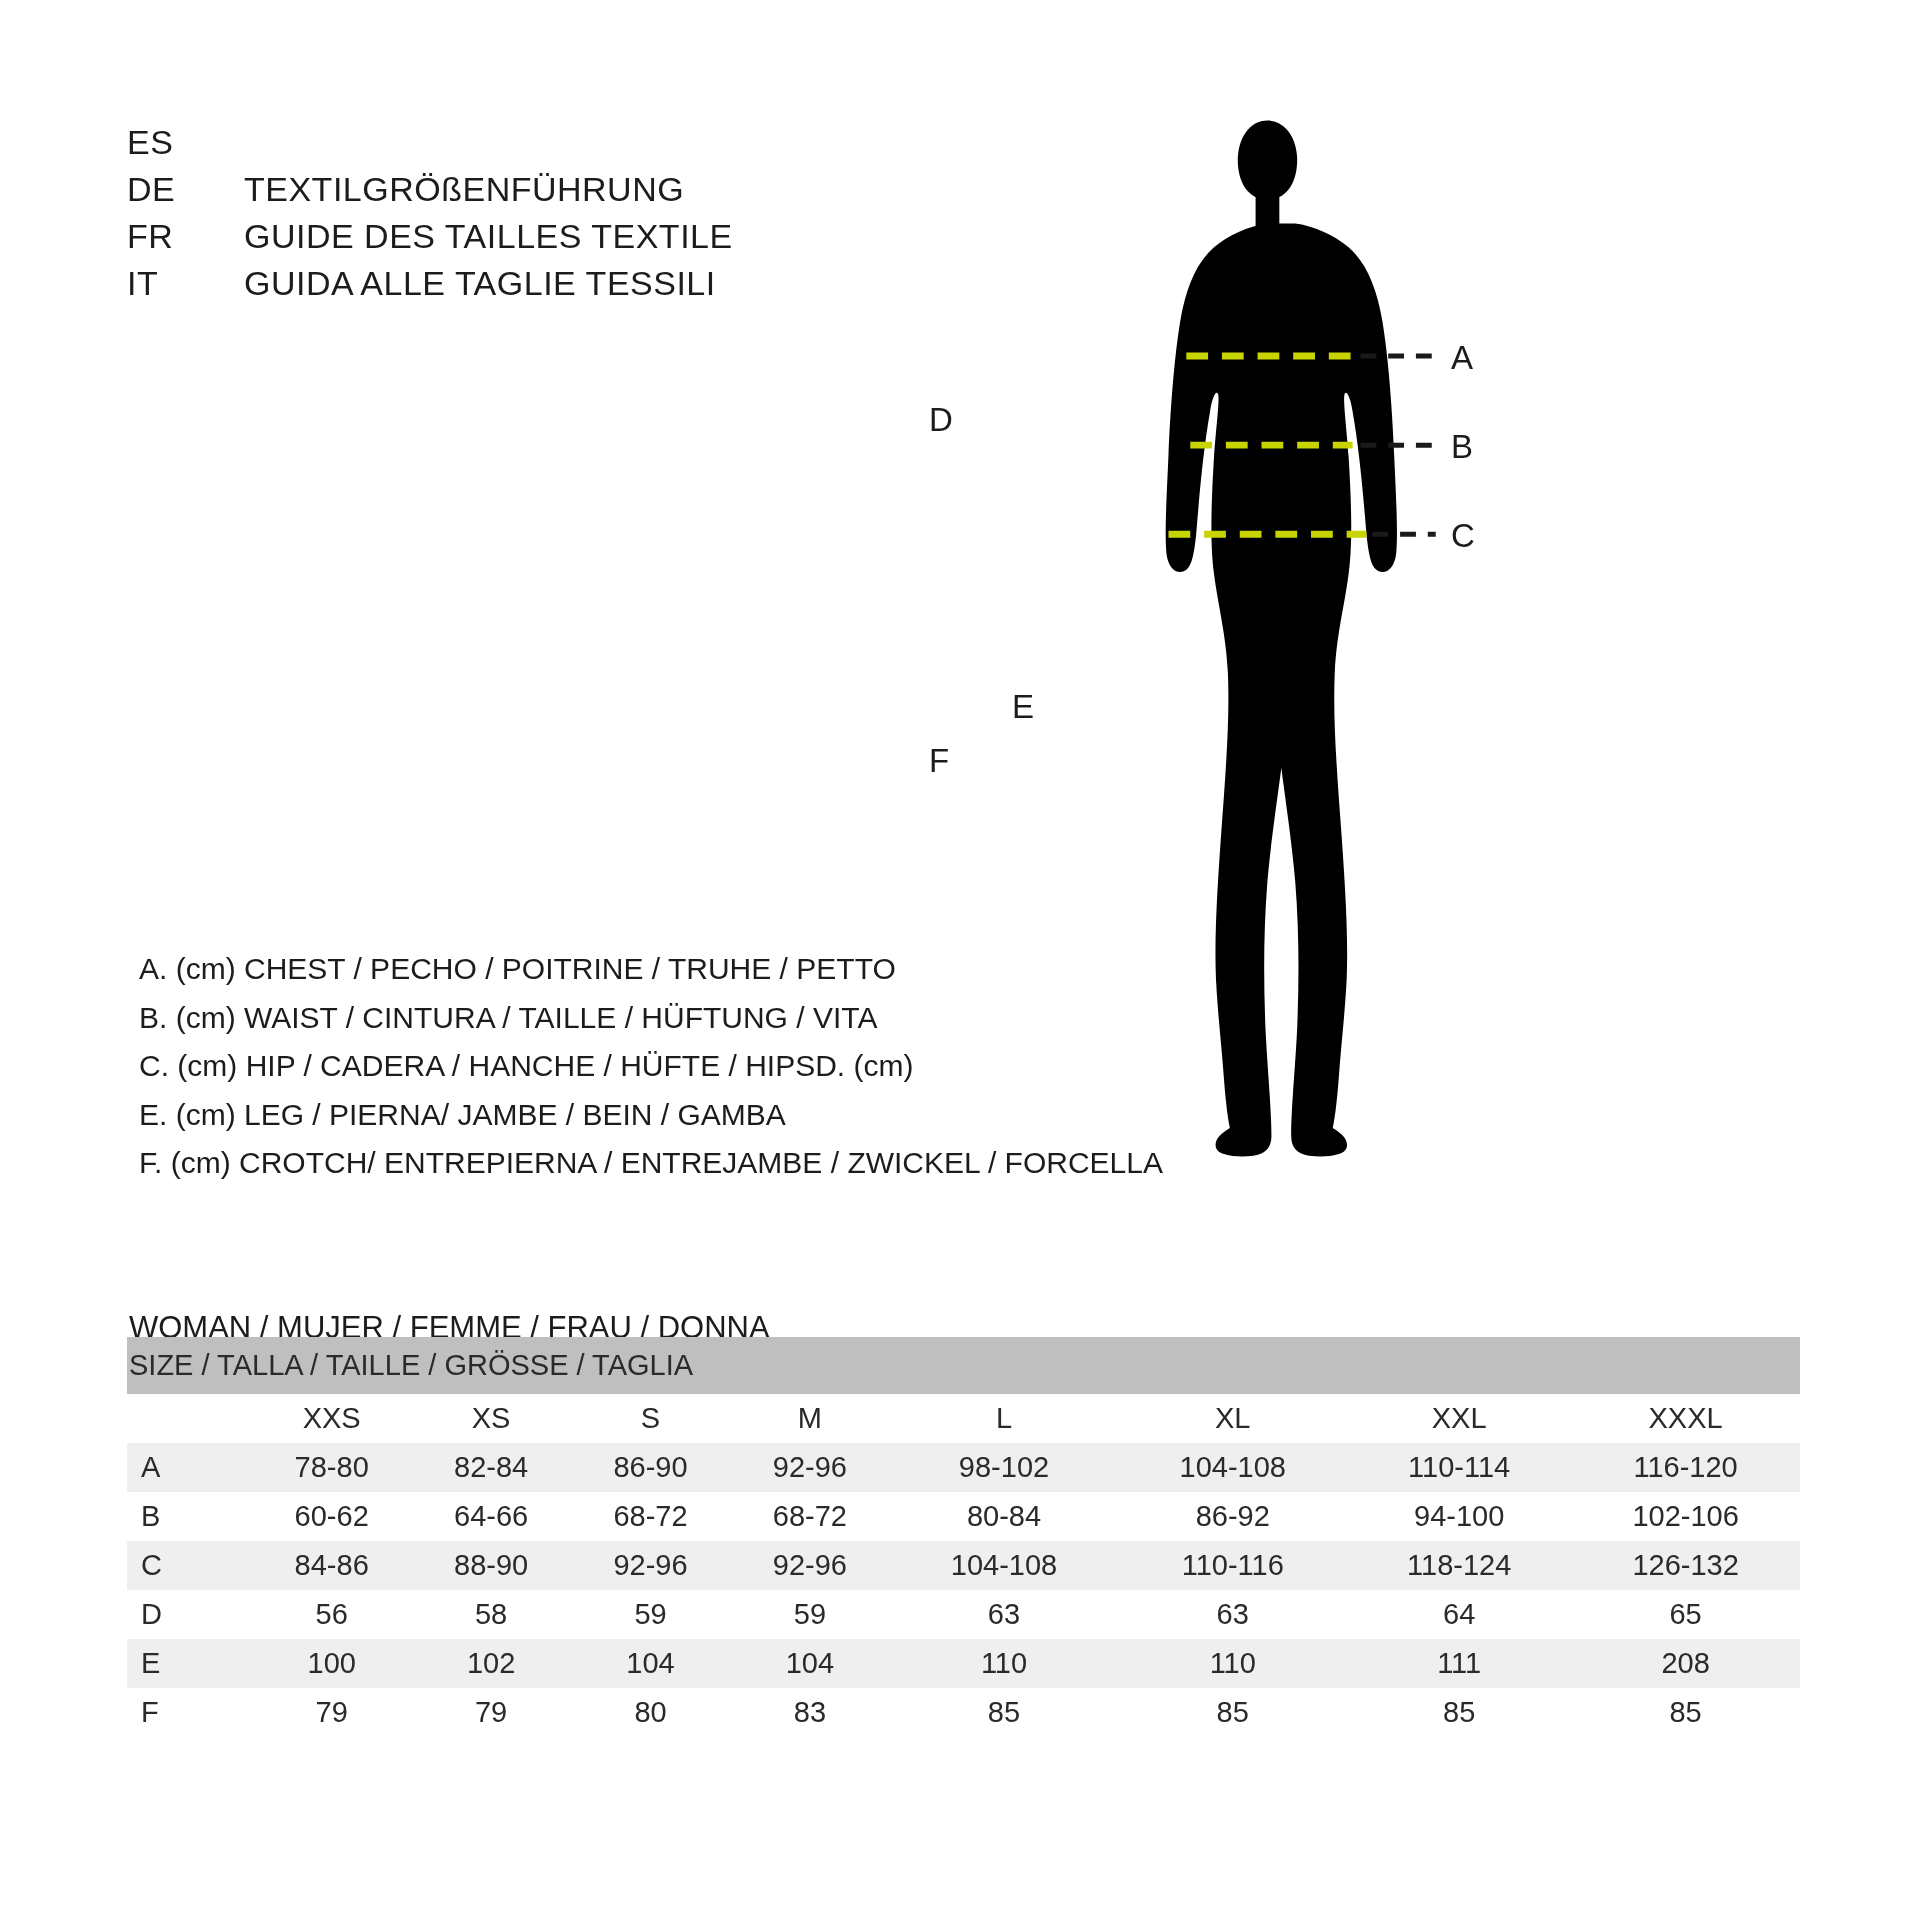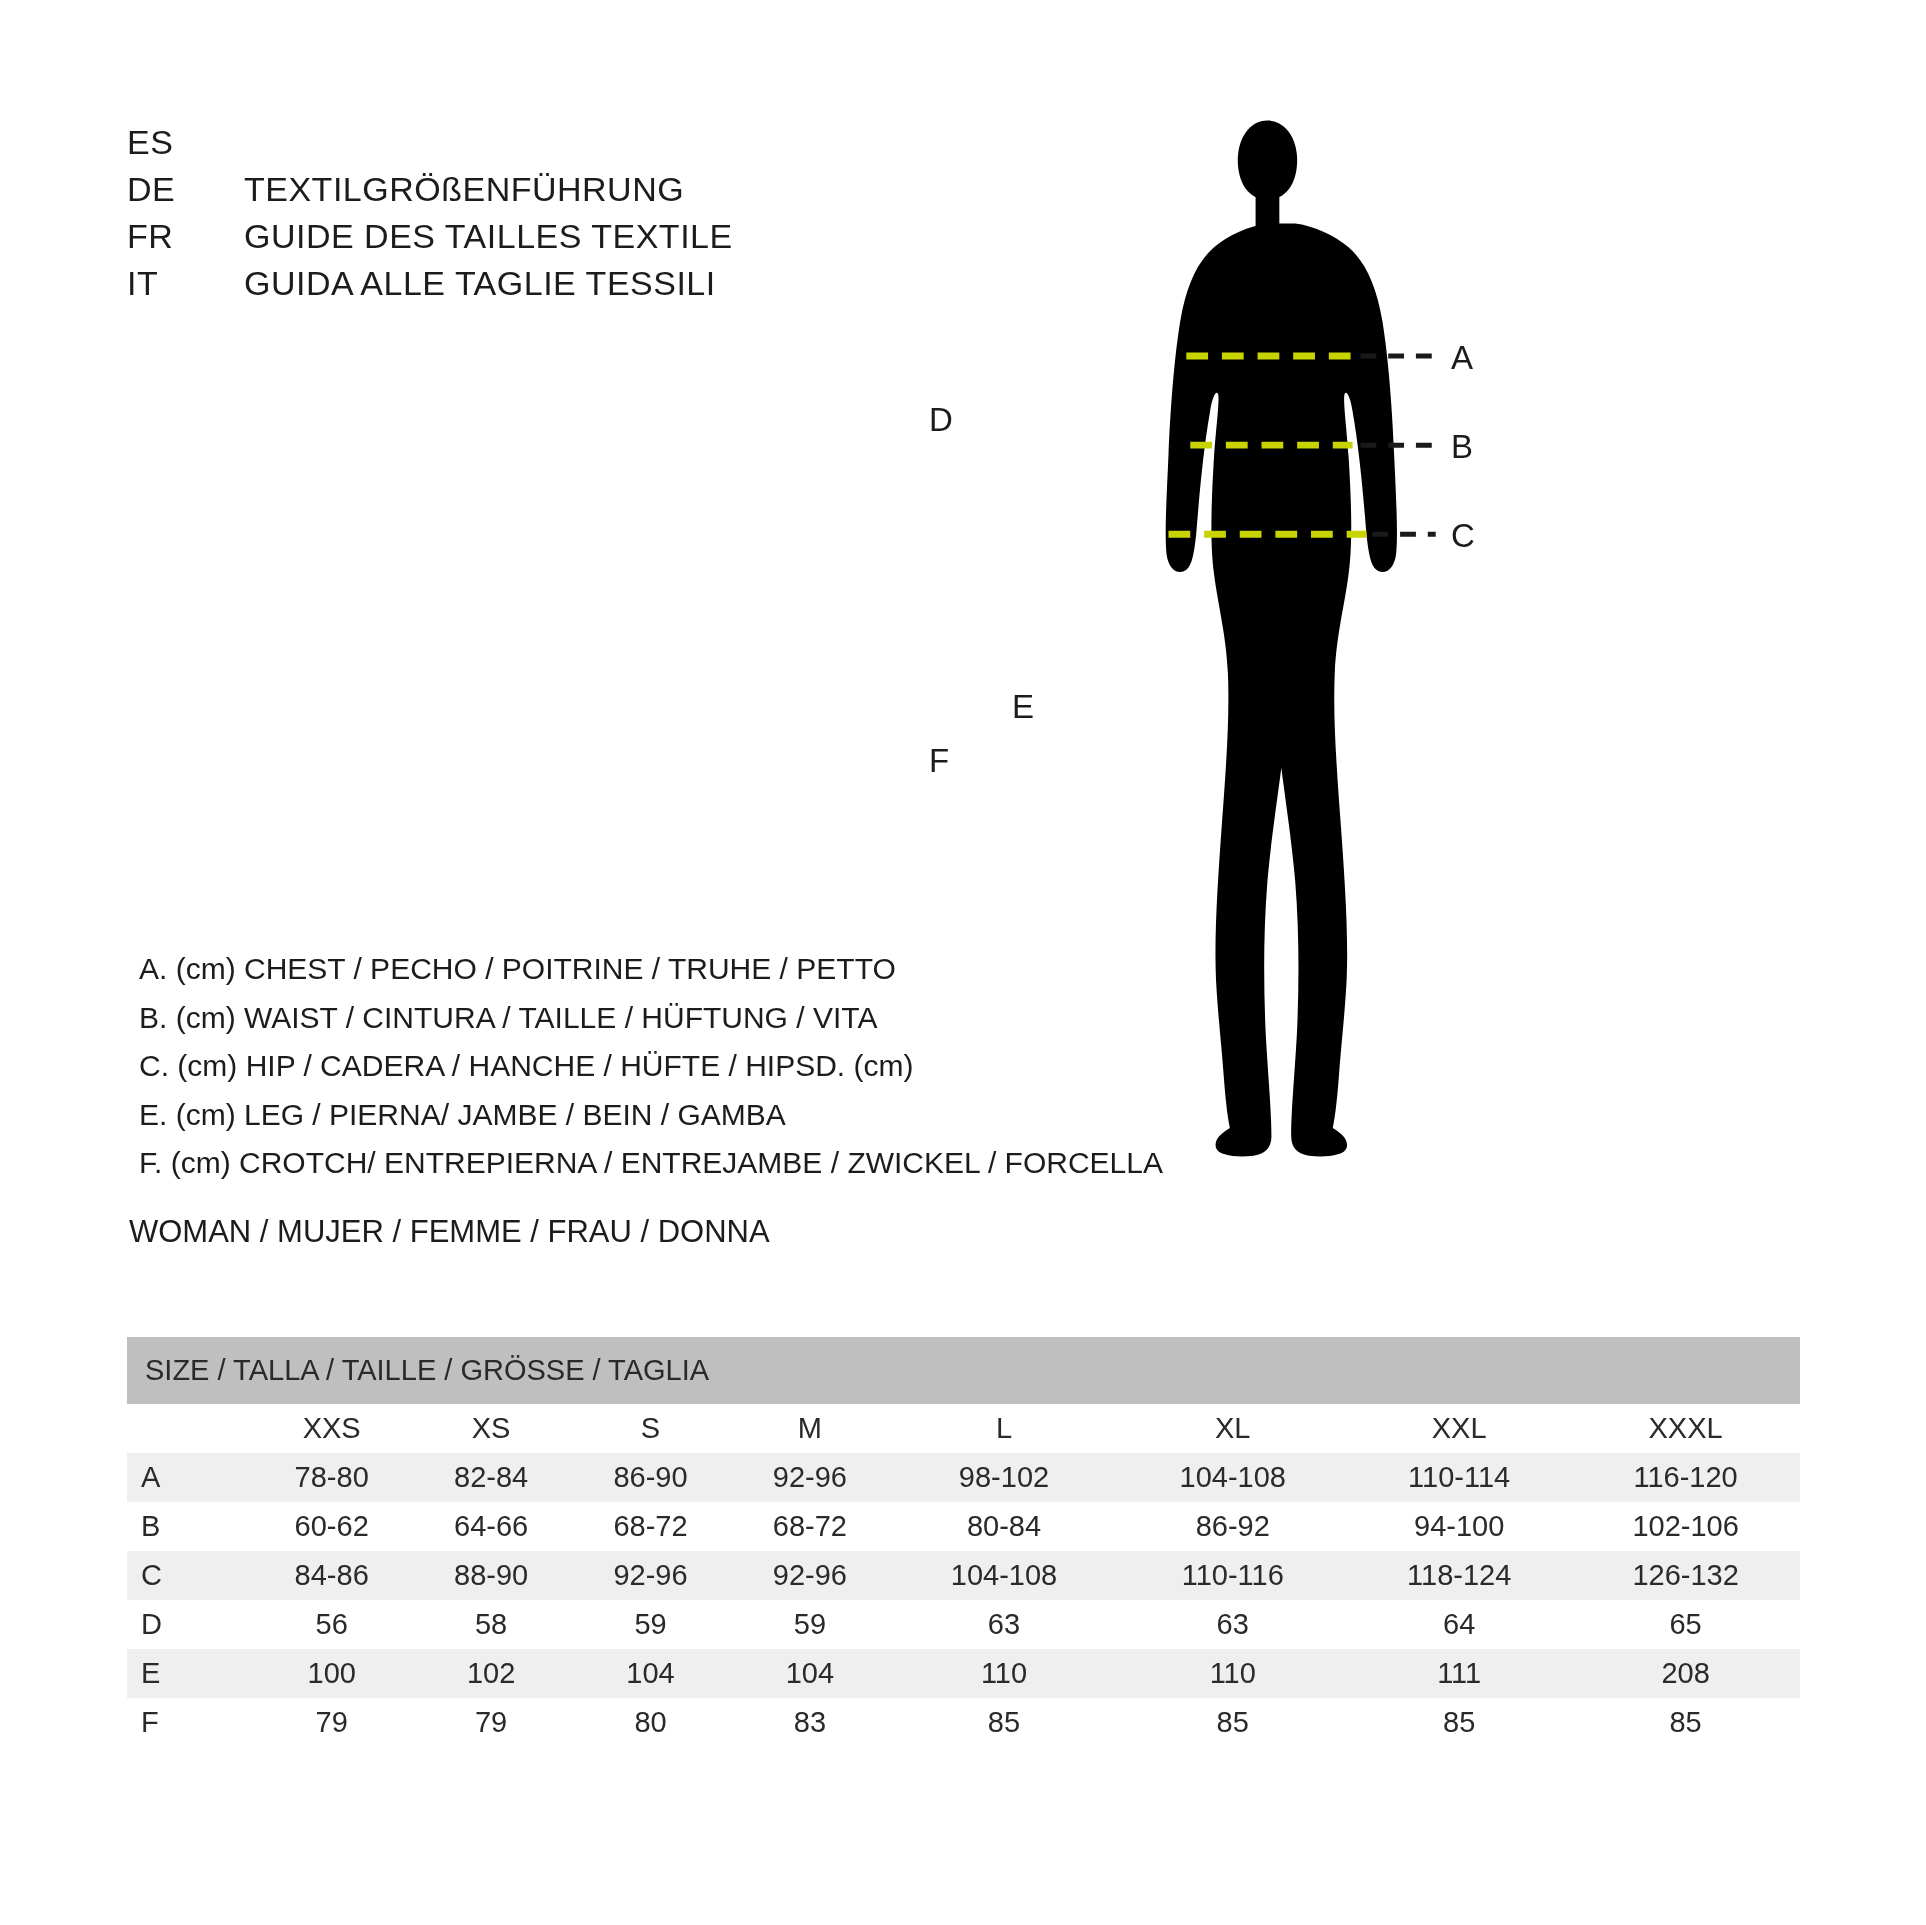--- a/index.html
+++ b/index.html
@@ -51,21 +51,21 @@
     line-height: 1.62;
     color: #1c1c1c;
     white-space: nowrap;
     margin-left: 12px;
   }
 
   
   #group-caption {
     position: absolute;
     left: 129px;
-    top: 1214px;
+    top: 1310px;
     font-size: 31px;
     color: #1c1c1c;
   }
 
   
   #size-table {
     position: absolute;
     left: 127px;
     top: 1337px;
     width: 1673px;
@@ -82,24 +82,24 @@
   #size-table .rowhead {
     text-align: left;
     padding-left: 14px;
     width: 111px;
   }
   #size-table tr.band-dark { background: #bfbfbf; }
   #size-table tr.band-light { background: #efefef; }
   #size-table tr.band-white { background: #ffffff; }
   #size-table tr.header-row td {
     text-align: left;
-    padding-left: 18px;
+    padding-left: 2px;
     font-size: 29px;
     color: #2a2a2a;
-    height: 67px;
+    height: 57px;
   }
   #size-table tr.cols-row td { color: #2a2a2a; }
 
   
   #figure-area {
     position: absolute;
     left: 1119px;
     top: 59px;
     width: 772px;
     height: 1188px;

